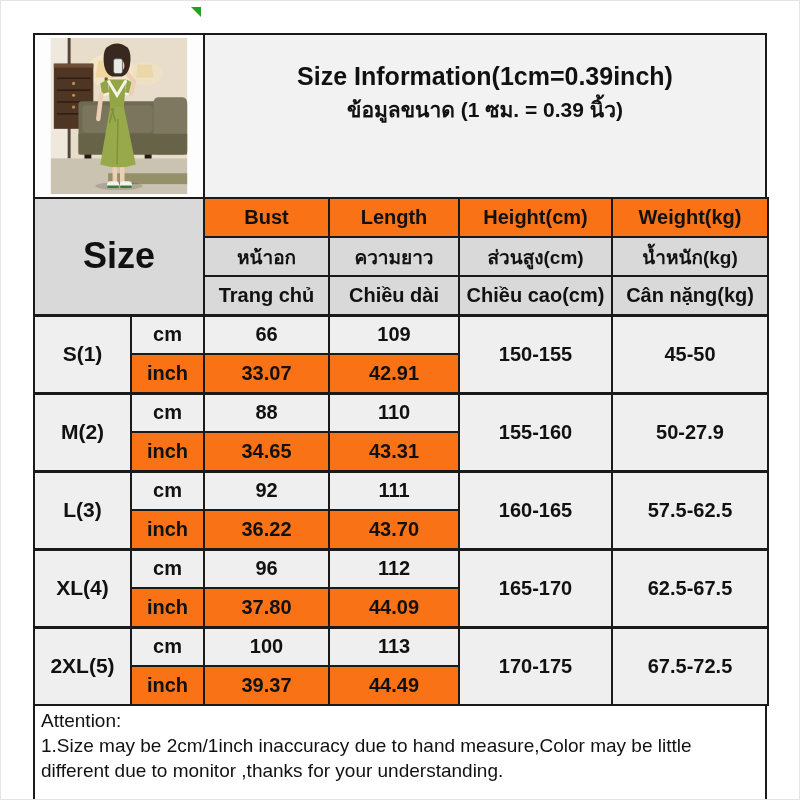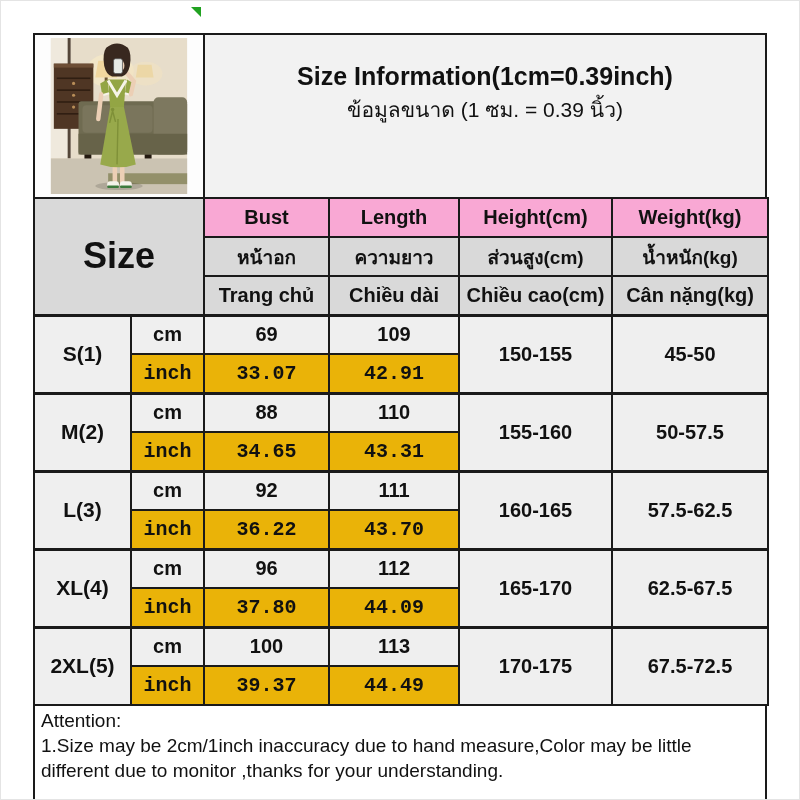--- a/index.html
+++ b/index.html
@@ -18,46 +18,46 @@
   .photo-cell {
     width:170px; box-sizing:border-box; background:#fdfdfd;
     border-right:2px solid #1a1a1a;
     display:flex; align-items:center; justify-content:center;
   }
   .title-cell {
     flex:1; background:#f2f2f2; text-align:center;
     padding-top:24px; box-sizing:border-box;
   }
   .title-line1 { font-size:25px; font-weight:bold; line-height:34px; }
-  .title-line2 { font-size:21px; font-weight:normal; line-height:34px; }
+  .title-line2 { font-size:21px; font-weight:bold; line-height:34px; }
   .title-line3 { font-size:24px; font-weight:bold; line-height:36px; }
   .green-marker {
     position:absolute; left:158px; top:0; width:0; height:0;
     border-top:10px solid #21a221; border-left:10px solid transparent;
   }
 
   
   table.size-table {
     border-collapse:collapse; width:734px; table-layout:fixed;
   }
   table.size-table td {
     border:2px solid #1a1a1a; text-align:center; vertical-align:middle;
     font-weight:bold; padding:0; overflow:hidden;
   }
   tr.h-row  { height:39px; }
   tr.d-row  { height:39px; }
   td.size-head { background:#d9d9d9; font-size:36px; }
-  td.head-en { background:#f9a8d4; font-size:20px; }
+  td.head-en { background:#f97316; font-size:20px; }
   td.head-th { background:#d9d9d9; font-size:19px; }
   td.head-vi { background:#d9d9d9; font-size:20px; }
   td.size-label { background:#d9d9d9; font-size:21px; }
   td.unit-cell { font-size:20px; }
   td.val { font-size:20px; }
   tr.row-cm td { background:#efefef; }
-  tr.row-inch td { background:#eab308;font-family:Liberation Mono, monospace; }
+  tr.row-inch td { background:#f97316; }
   td.merged { background:#efefef; font-size:20px; }
   tr.block-top td { border-top-width:3px; }
 
   
   .attention-box {
     border:2px solid #1a1a1a; border-top:none; border-bottom-width:4px;
     box-sizing:border-box; min-height:114px;
     padding:3px 6px 24px 6px; background:#fff;
   }
   .attention-box .att-heading { font-size:19px; line-height:24px; font-weight:normal; }
@@ -165,38 +165,38 @@
         <tr class="h-row">
           <td class="head-vi">Trang chủ</td>
           <td class="head-vi">Chiều dài</td>
           <td class="head-vi">Chiều cao(cm)</td>
           <td class="head-vi">Cân nặng(kg)</td>
         </tr>
 
         <tr class="d-row row-cm block-top">
           <td class="size-label" rowspan="2">S(1)</td>
           <td class="unit-cell">cm</td>
-          <td class="val">69</td>
+          <td class="val">66</td>
           <td class="val">109</td>
           <td class="merged" rowspan="2">150-155</td>
           <td class="merged" rowspan="2">45-50</td>
         </tr>
         <tr class="d-row row-inch">
           <td class="unit-cell">inch</td>
           <td class="val">33.07</td>
           <td class="val">42.91</td>
         </tr>
 
         <tr class="d-row row-cm block-top">
           <td class="size-label" rowspan="2">M(2)</td>
           <td class="unit-cell">cm</td>
           <td class="val">88</td>
           <td class="val">110</td>
           <td class="merged" rowspan="2">155-160</td>
-          <td class="merged" rowspan="2">50-57.5</td>
+          <td class="merged" rowspan="2">50-27.9</td>
         </tr>
         <tr class="d-row row-inch">
           <td class="unit-cell">inch</td>
           <td class="val">34.65</td>
           <td class="val">43.31</td>
         </tr>
 
         <tr class="d-row row-cm block-top">
           <td class="size-label" rowspan="2">L(3)</td>
           <td class="unit-cell">cm</td>

